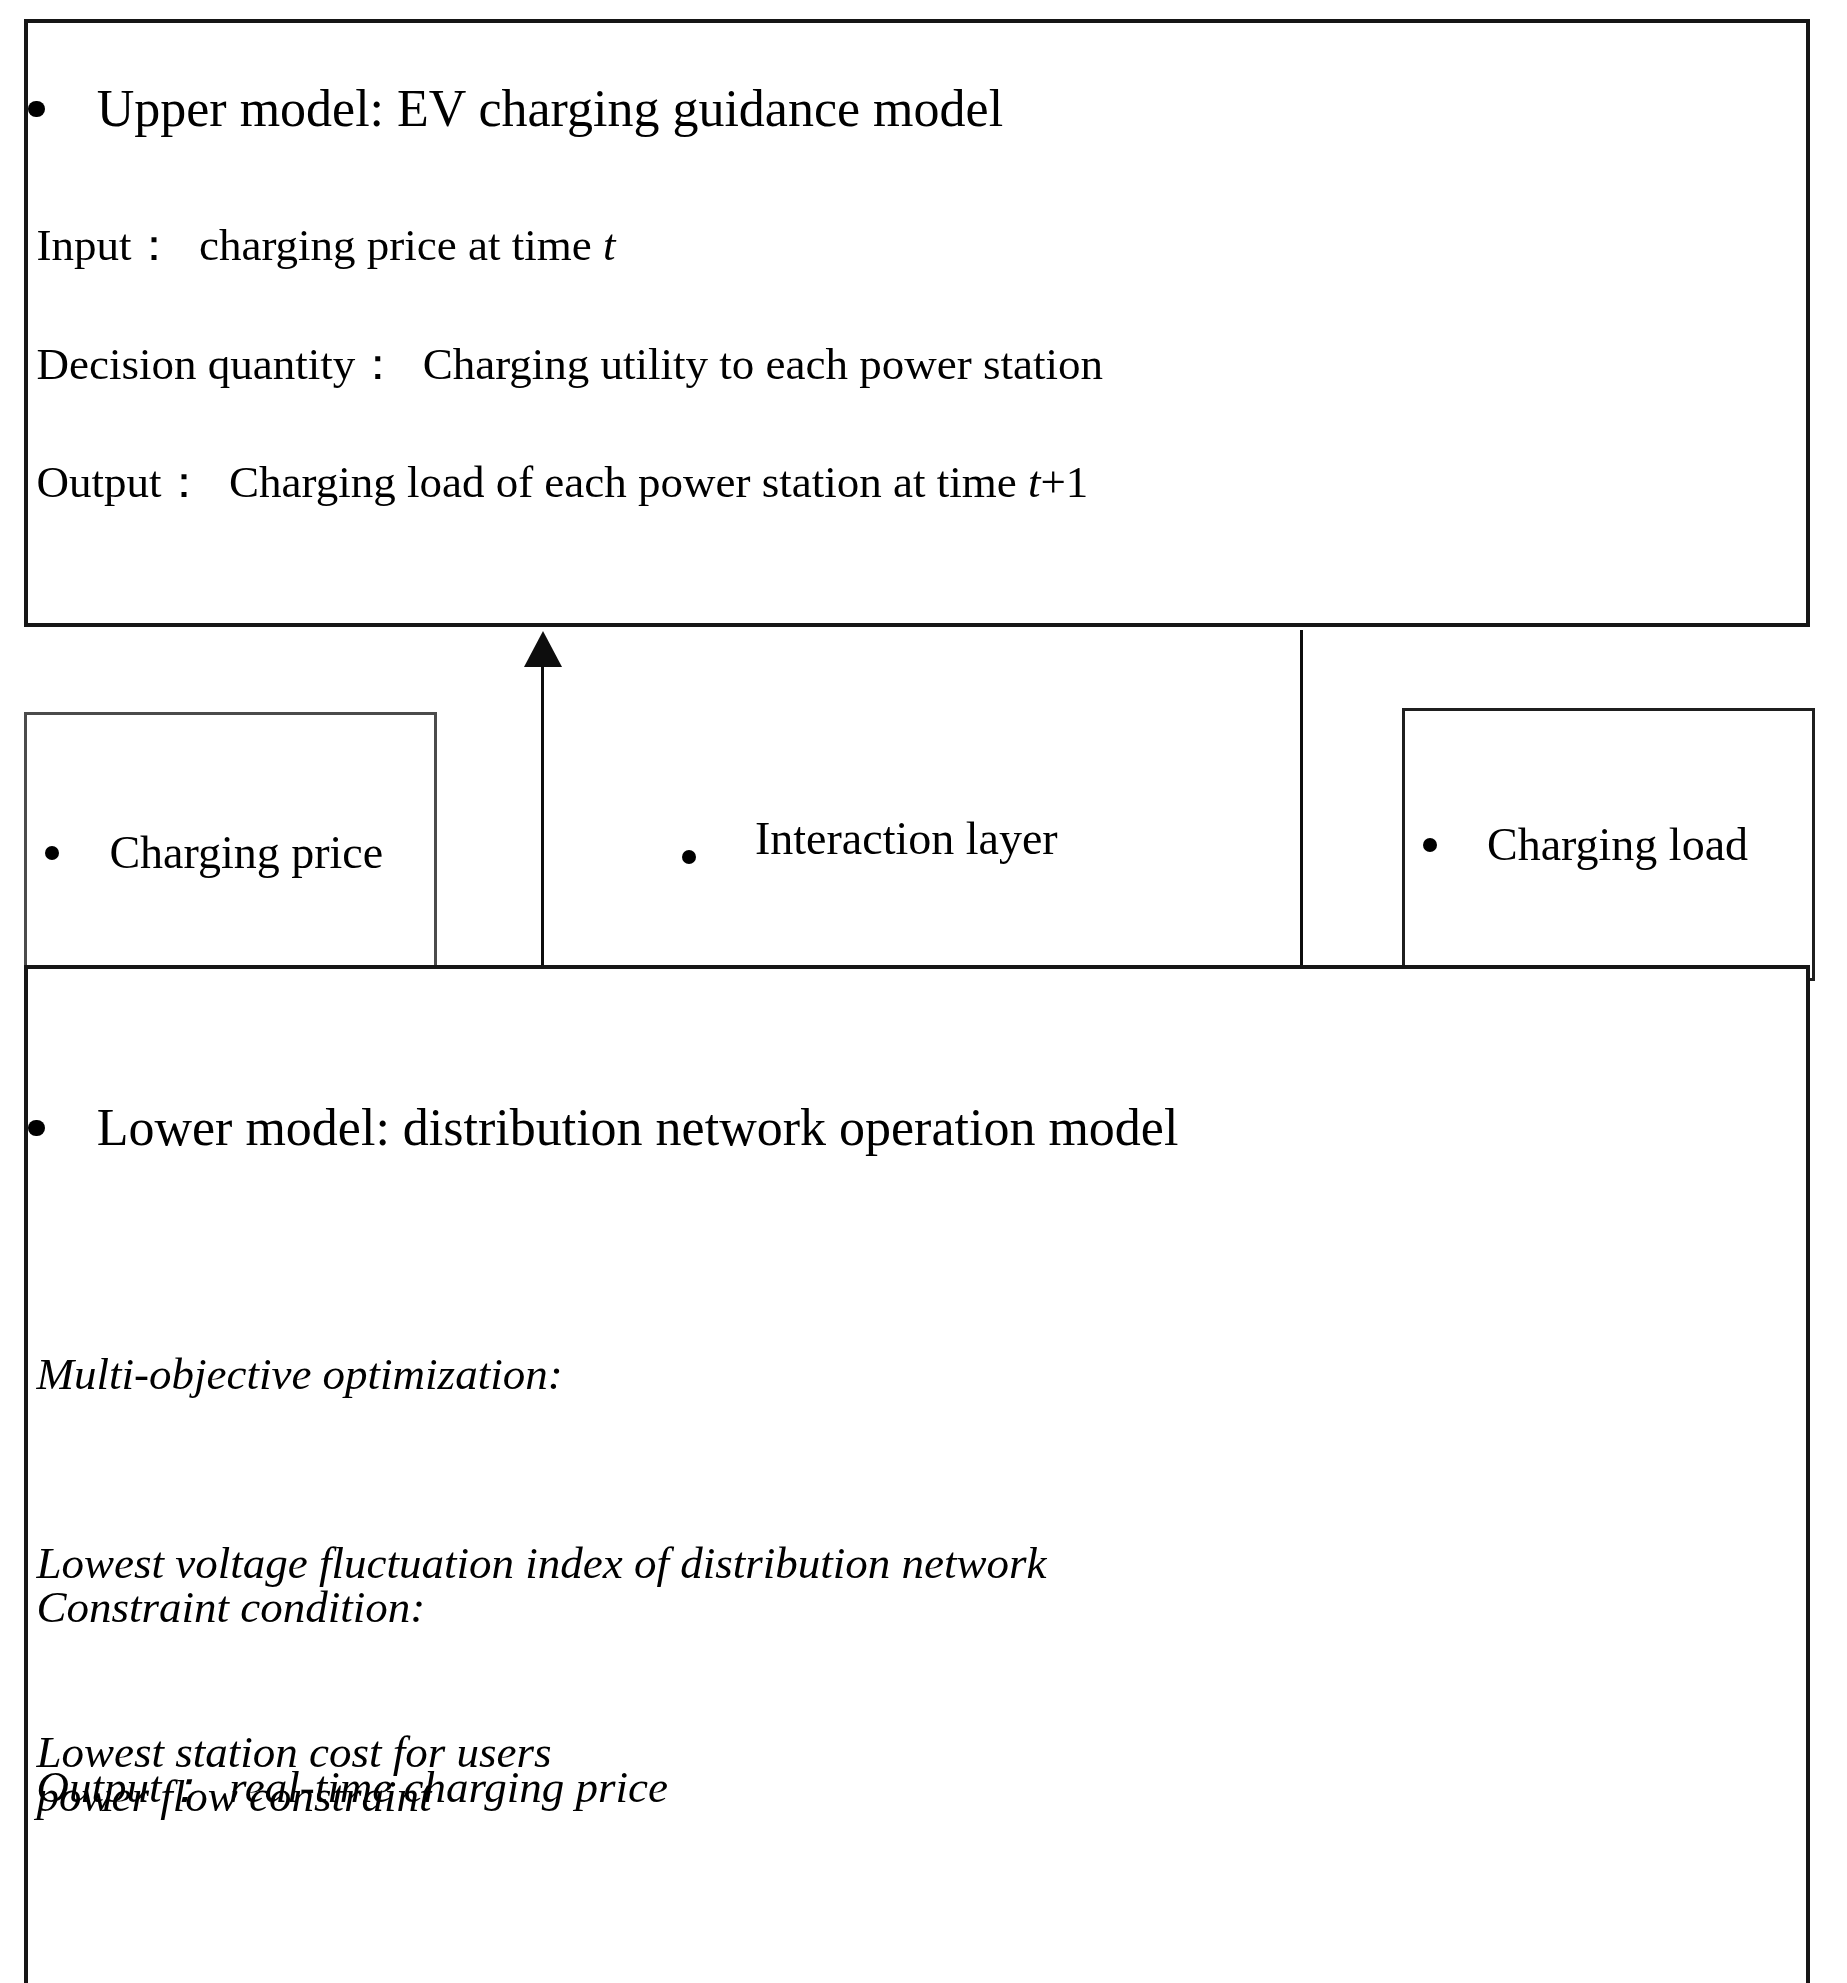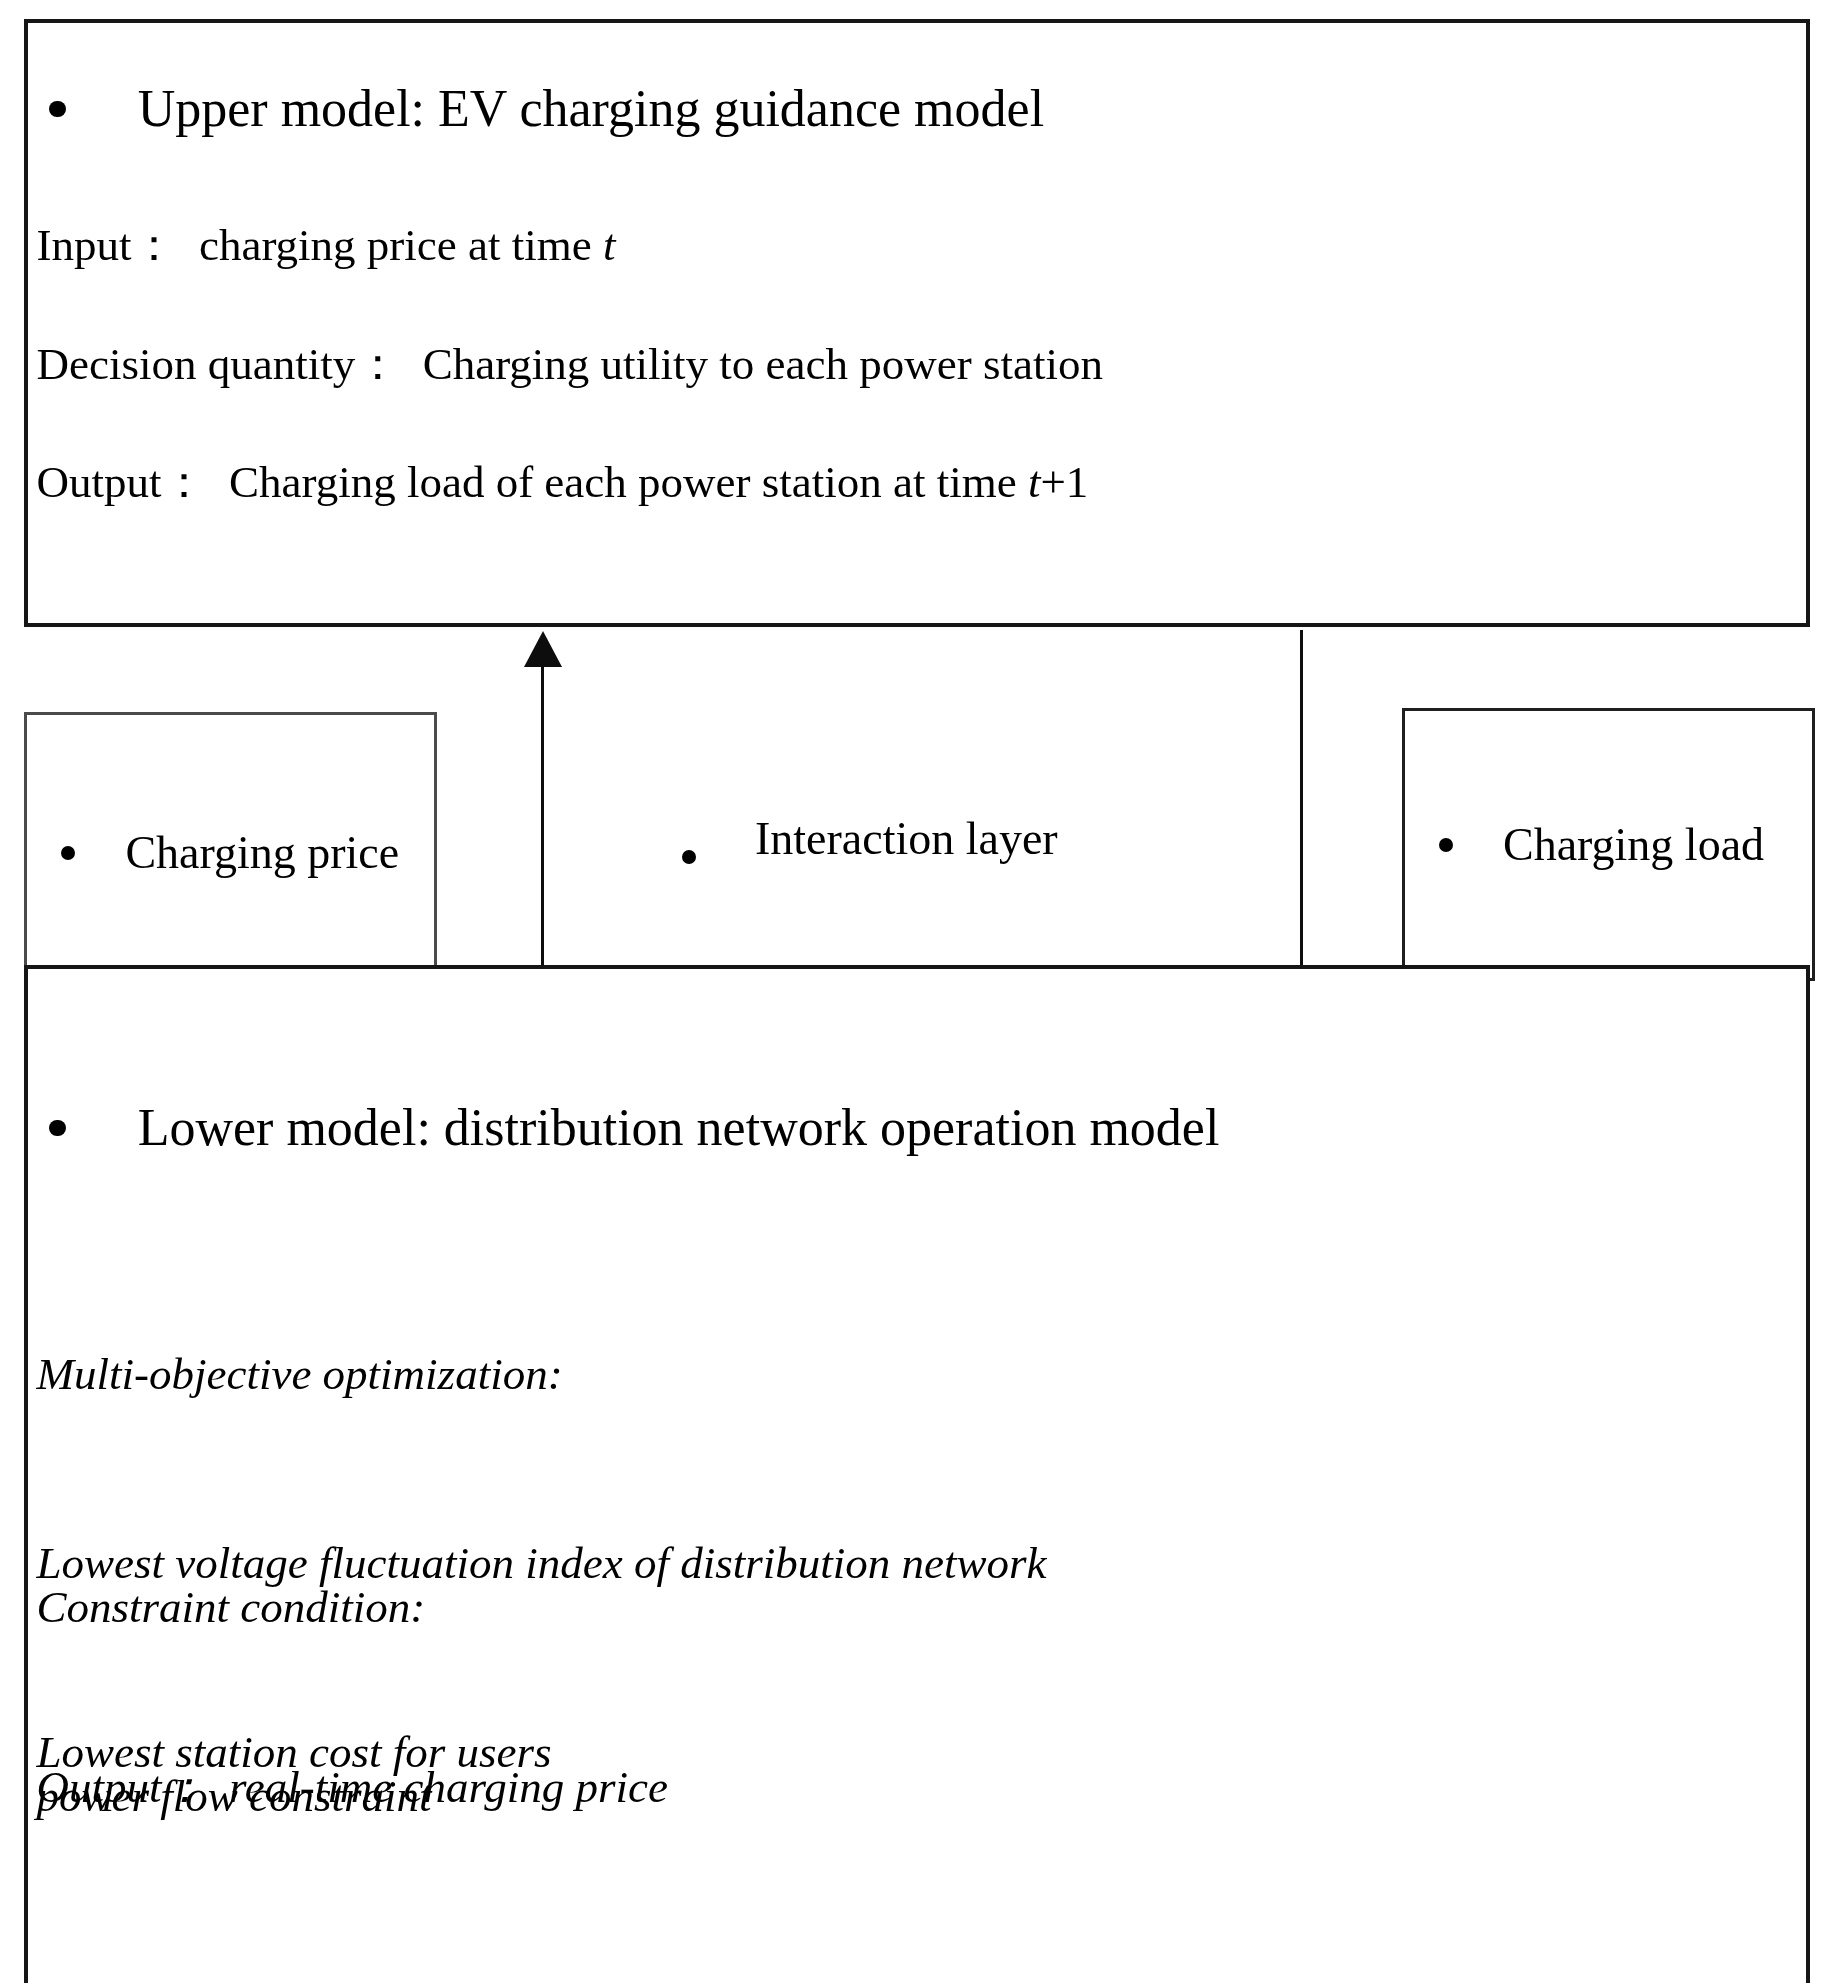--- a/index.html
+++ b/index.html
@@ -21,22 +21,21 @@
     border: 4.1px solid #161616;
   }
   .upper-box { top: 19px;  height: 608px; }
   .lower-box { top: 965px; height: 1160px; }
 
   .title-row {
     position: absolute;
     left: 0;
     display: flex;
     align-items: center;
-    gap: 72px;
-    padding-left: 21px;
+    gap: 52px;
     font-size: 52px;
     line-height: 62px;
     white-space: pre-wrap;
   }
   .upper-title { top: 55px; }
   .lower-title { top: 128px; }
 
   .bullet {
     width: 16.3px; height: 16.3px;
     background: #000000;
@@ -70,21 +69,21 @@
   .constraint-block { top: 481px; }
   .lower-output-line { top: 787px; }
 
   .mid-box {
     position: absolute;
     width: 413px;
     background: #ffffff;
     display: flex;
     align-items: center;
     gap: 50px;
-    padding-left: 34px;
+    padding-left: 18px;
     font-size: 46px;
     white-space: pre-wrap;
   }
   .price-box {
     left: 24.4px; top: 712px; height: 281px;
     border: 3.3px solid #4b4b4b;
   }
   .load-box {
     left: 1402px; top: 708px; height: 273px;
     border: 3.3px solid #1f1f1f;

